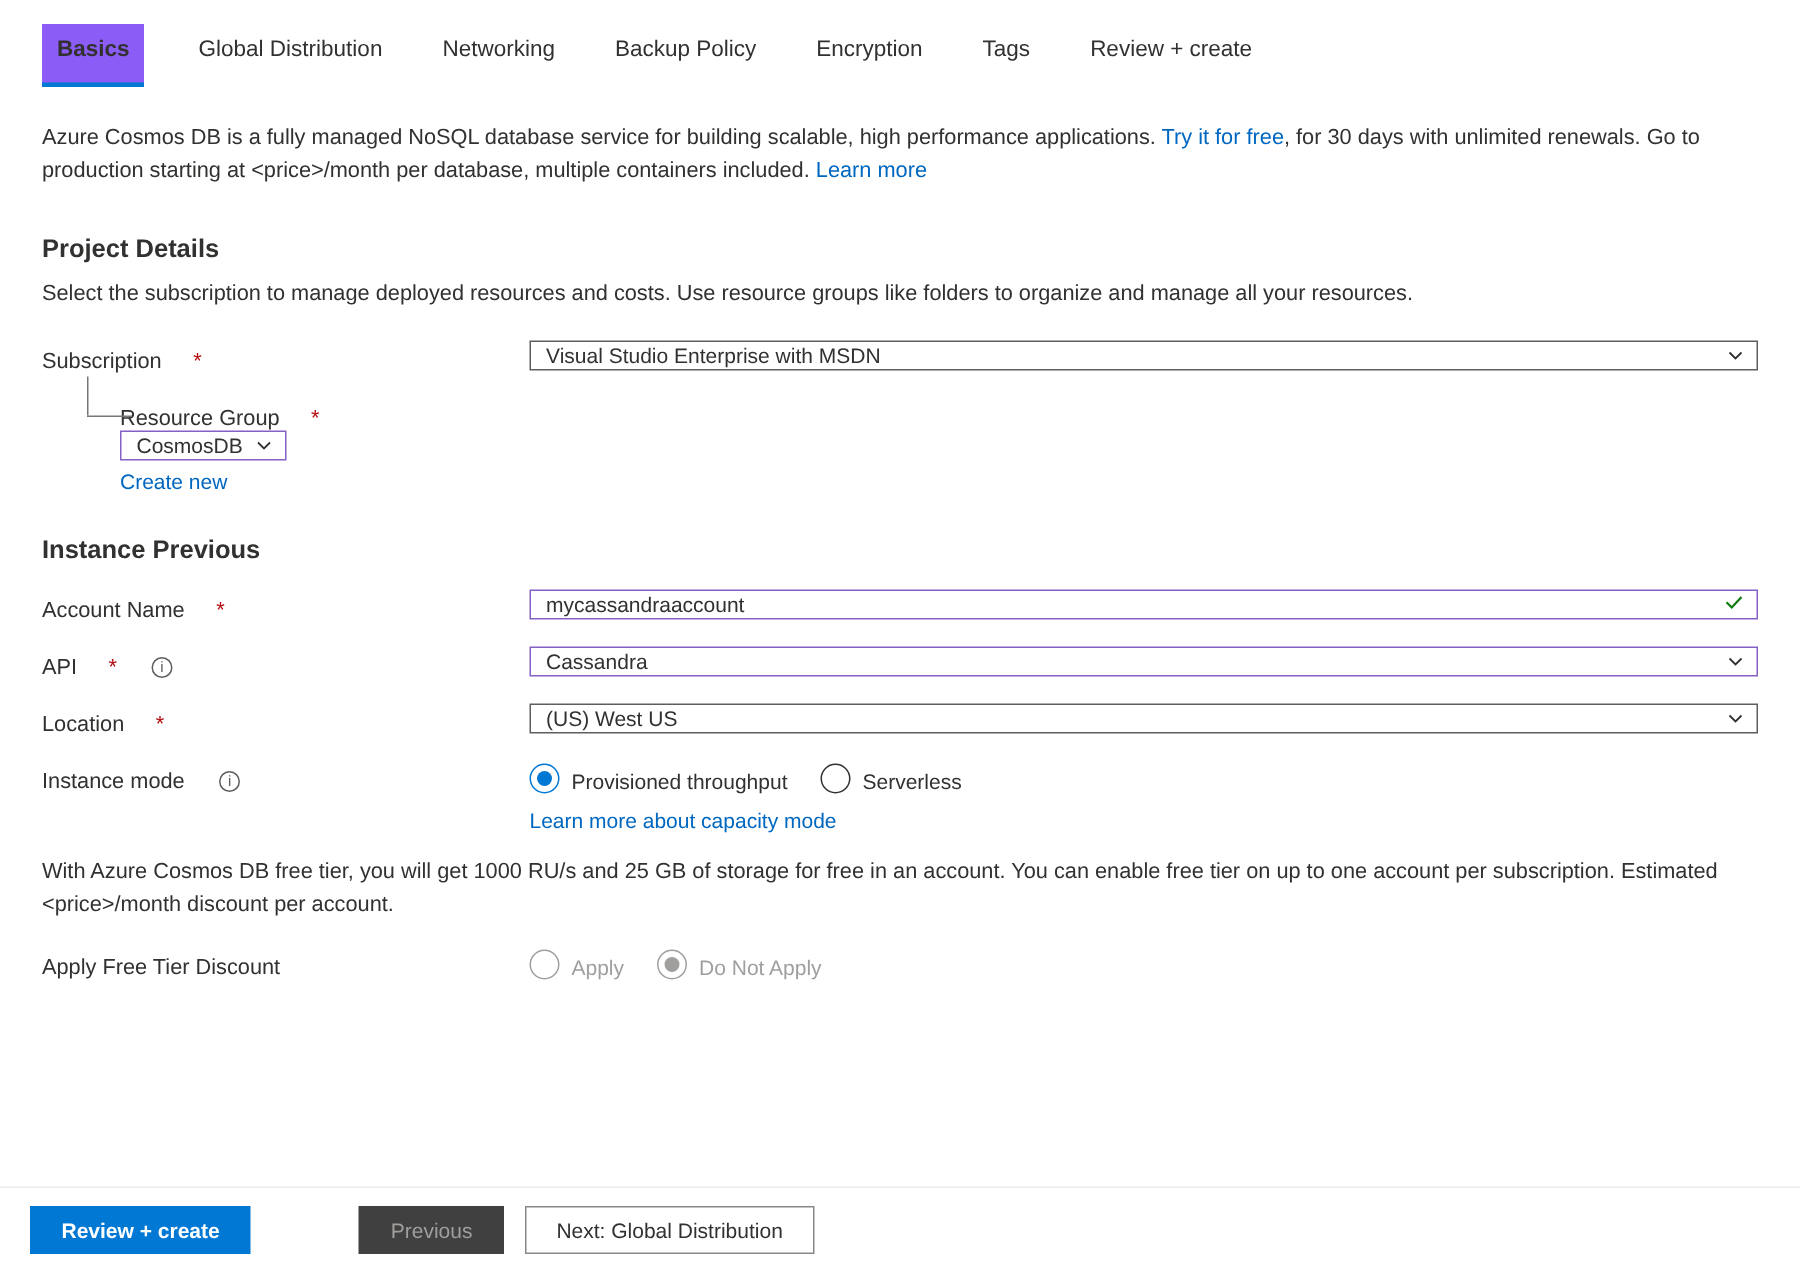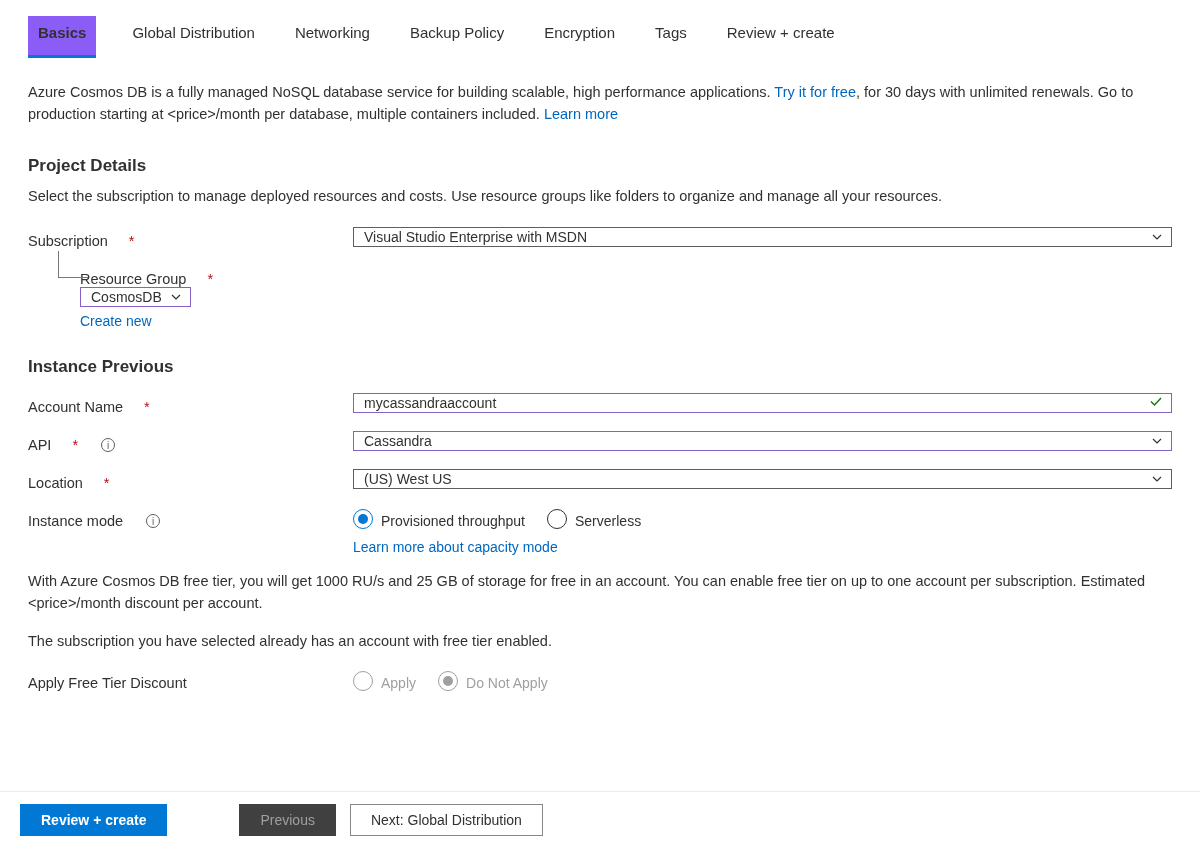--- a/index.html
+++ b/index.html
@@ -270,21 +270,20 @@
         <div class="radio-item">
           <span class="radio-circle"></span>
           <span>Serverless</span>
         </div>
       </div>
       <a class="link sublink" style="margin-top:10px">Learn more about capacity mode</a>
     </div>
   </div>
 
   <p class="body-text" style="margin-top:16px">With Azure Cosmos DB free tier, you will get 1000 RU/s and 25 GB of storage for free in an account. You can enable free tier on up to one account per subscription. Estimated &lt;price&gt;/month discount per account.</p>
-  <p class="body-text">The subscription you have selected already has an account with free tier enabled.</p>
 
   <div class="form-row">
     <div class="form-label">
       <span>Apply Free Tier Discount</span>
     </div>
     <div class="form-control">
       <div class="radio-group">
         <div class="radio-item disabled">
           <span class="radio-circle disabled"></span>
           <span>Apply</span>

